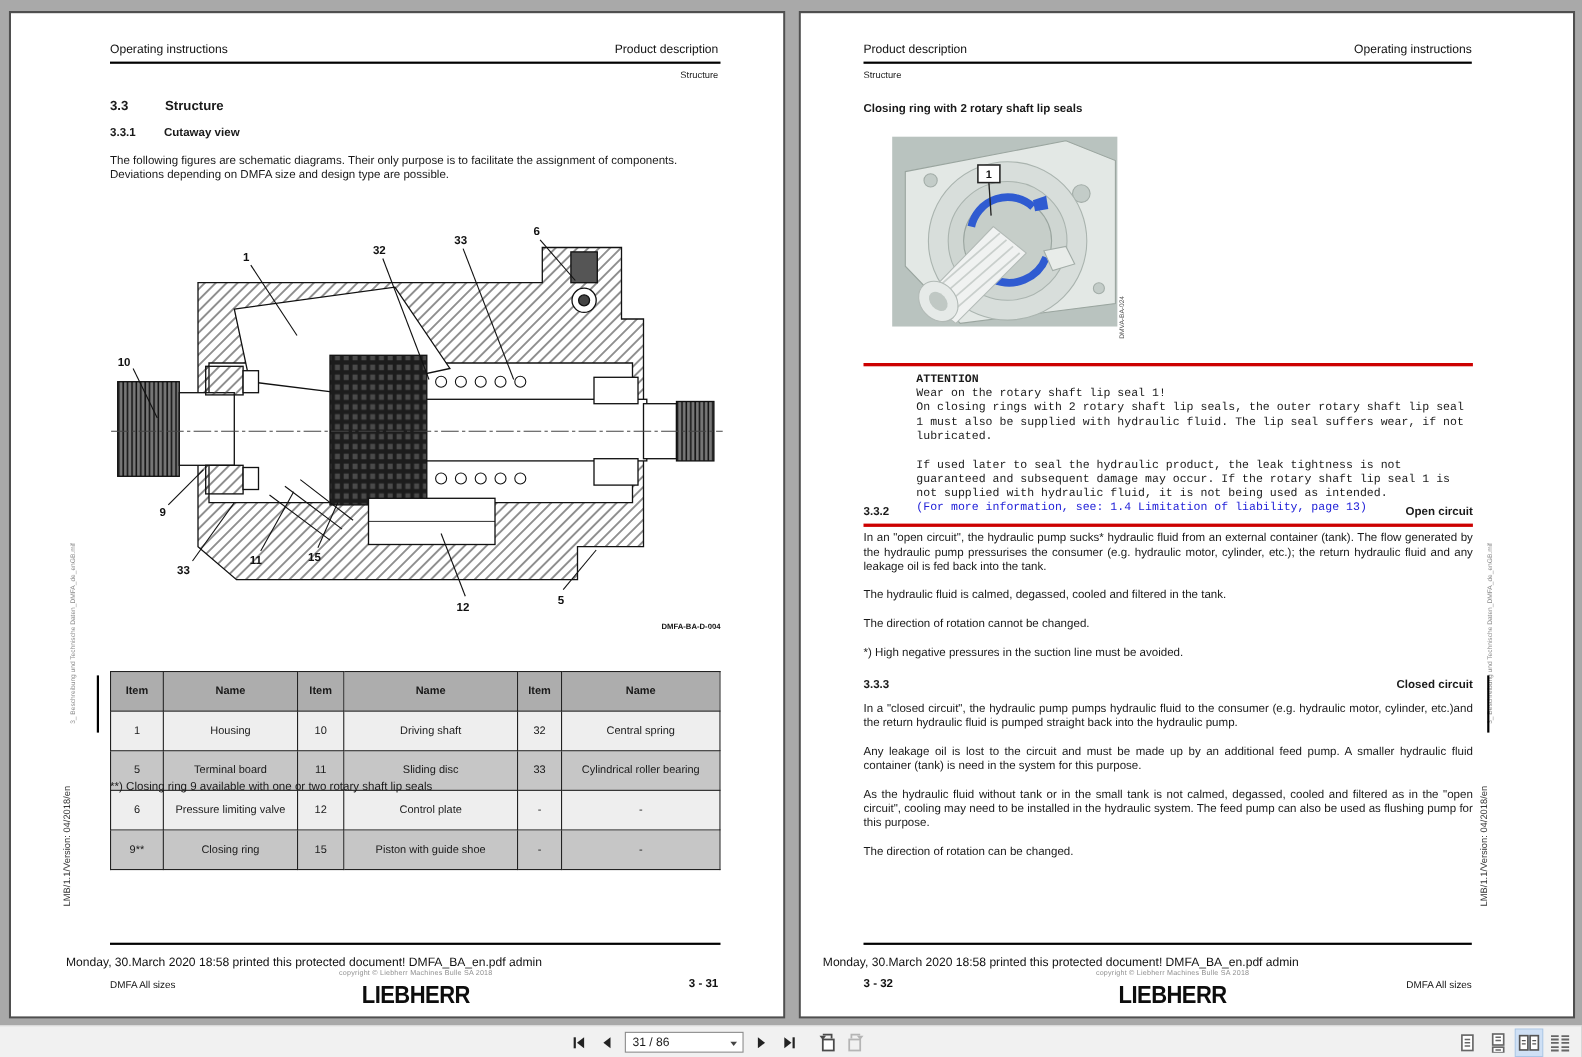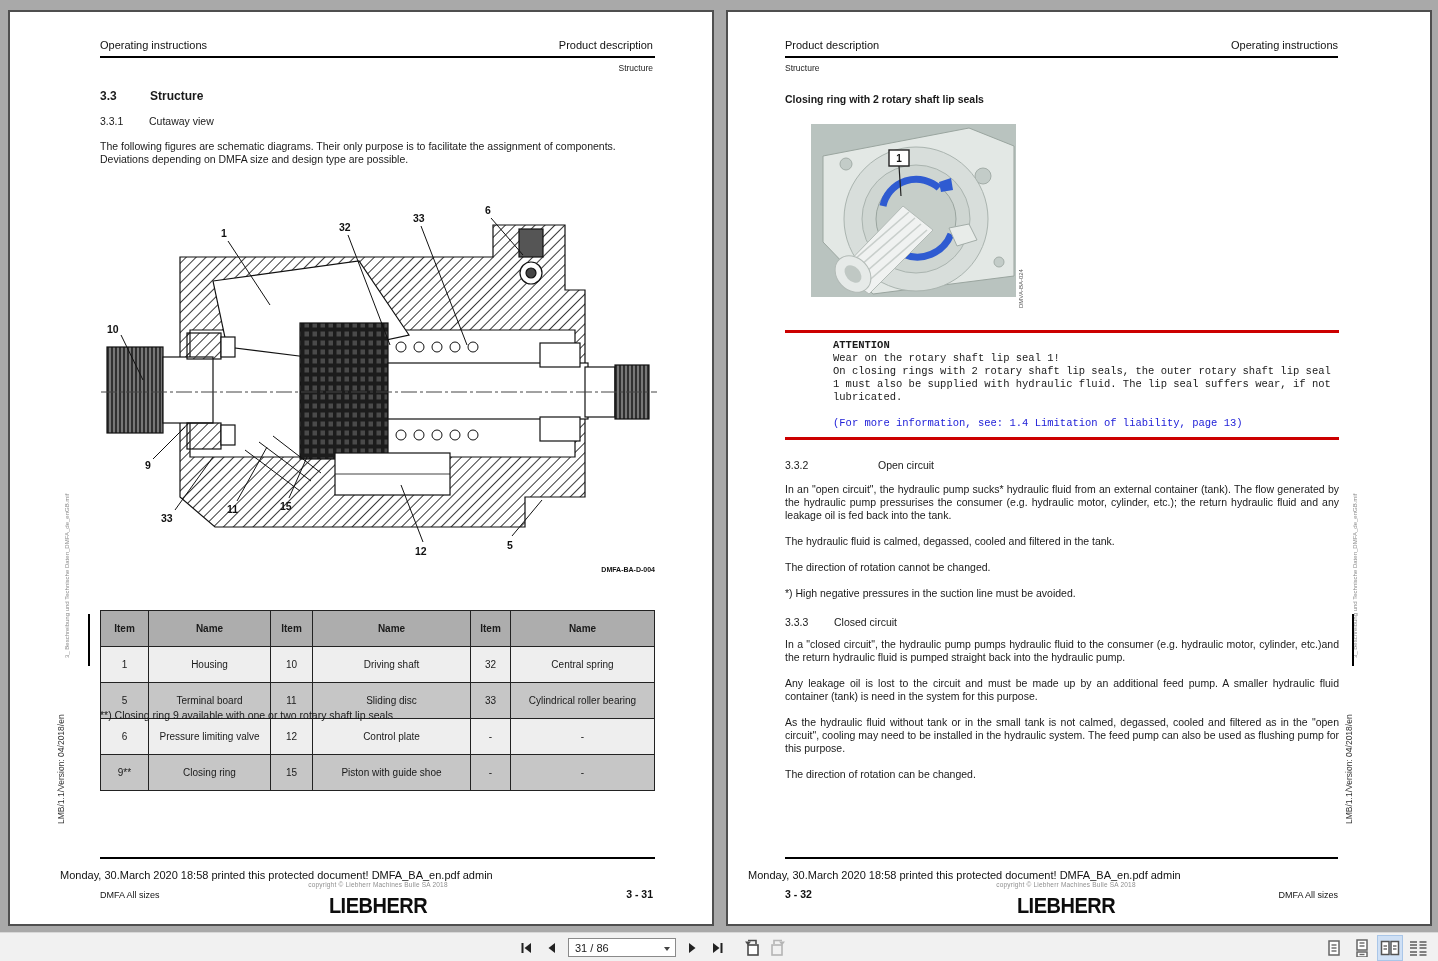--- a/index.html
+++ b/index.html
@@ -8,21 +8,21 @@
 
   .page { position:absolute; width:706px; height:916px; background:#fff; border:2px solid #4f4f4f; top:10px; }
   .abs { position:absolute; }
 
   
   .hdr { font-size:11px; color:#111; top:27px; }
   .hdr-rule { height:2px; background:#000; top:44px; }
   .hdr-sub { font-size:8.5px; color:#222; top:51px; }
 
   .sec-head { font-size:12px; font-weight:bold; display:flex; }
-  .sub-head { font-size:10.5px; font-weight:normal; display:flex; }
+  .sub-head { font-size:10.5px; font-weight:bold; display:flex;justify-content:space-between; }
   .num { width:49px; flex:none; }
 
   .body-txt { font-size:10.5px; line-height:13px; color:#1a1a1a; }
   .just p { text-align:justify; }
 
   
   table.parts { border-collapse:collapse; table-layout:fixed; font-size:10px; }
   table.parts th, table.parts td { border:1px solid #222; text-align:center; height:16px; padding:12px 2px; overflow:hidden; white-space:nowrap; }
   table.parts th { background:#adadad; font-weight:bold; }
   table.parts tr.odd td { background:#eeeeee; }
@@ -255,20 +255,21 @@
     <rect x="78" y="26" width="20" height="16" fill="#fff" stroke="#222" stroke-width="1.4"></rect>
     <text x="88" y="38" text-anchor="middle" font-size="10" font-weight="bold" fill="#111">1</text>
   </svg>
   <div class="vtext vsmall" style="left:296px;top:290px;color:#555;">DMVA-BA-024</div>
 
   <div class="abs attention body-txt" style="left:57px;top:318px;width:554px;font-family:Liberation Mono, monospace;">
     <div class="t">ATTENTION</div>
     <div>Wear on the rotary shaft lip seal 1!</div>
     <div>On closing rings with 2 rotary shaft lip seals, the outer rotary shaft lip seal 1 must also be supplied with hydraulic fluid. The lip seal suffers wear, if not lubricated.</div>
     <div class="sp"></div>
+    <div>If used later to seal the hydraulic product, the leak tightness is not guaranteed and subsequent damage may occur. If the rotary shaft lip seal 1 is not supplied with hydraulic fluid, it is not being used as intended.</div>
     <div class="link">(For more information, see: 1.4 Limitation of liability, page 13)</div>
   </div>
 
   <div class="abs body-txt just" style="left:57px;top:447px;width:554px;">
     <div class="sub-head" style="margin-bottom:11px;gap:44px;">
       <span class="num">3.3.2</span>
       <span>Open circuit</span>
     </div>
     <p style="margin-bottom:13px;">In an "open circuit", the hydraulic pump sucks* hydraulic fluid from an external container (tank). The flow generated by the hydraulic pump pressurises the consumer (e.g. hydraulic motor, cylinder, etc.); the return hydraulic fluid and any leakage oil is fed back into the tank.</p>
     <p style="margin-bottom:13px;">The hydraulic fluid is calmed, degassed, cooled and filtered in the tank.</p>

